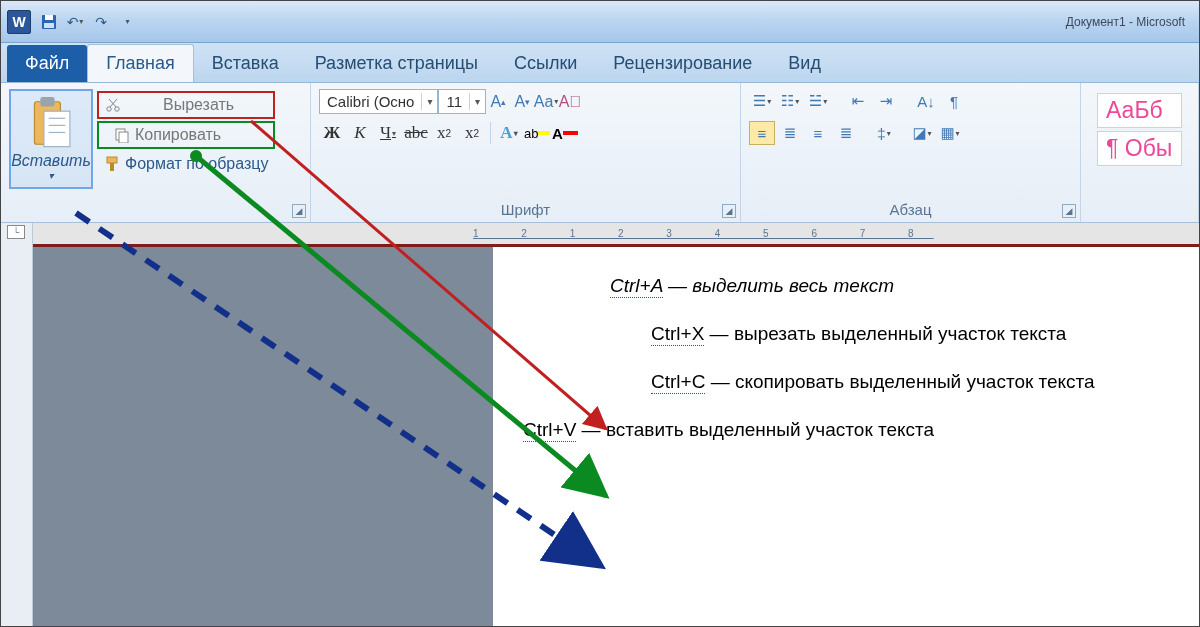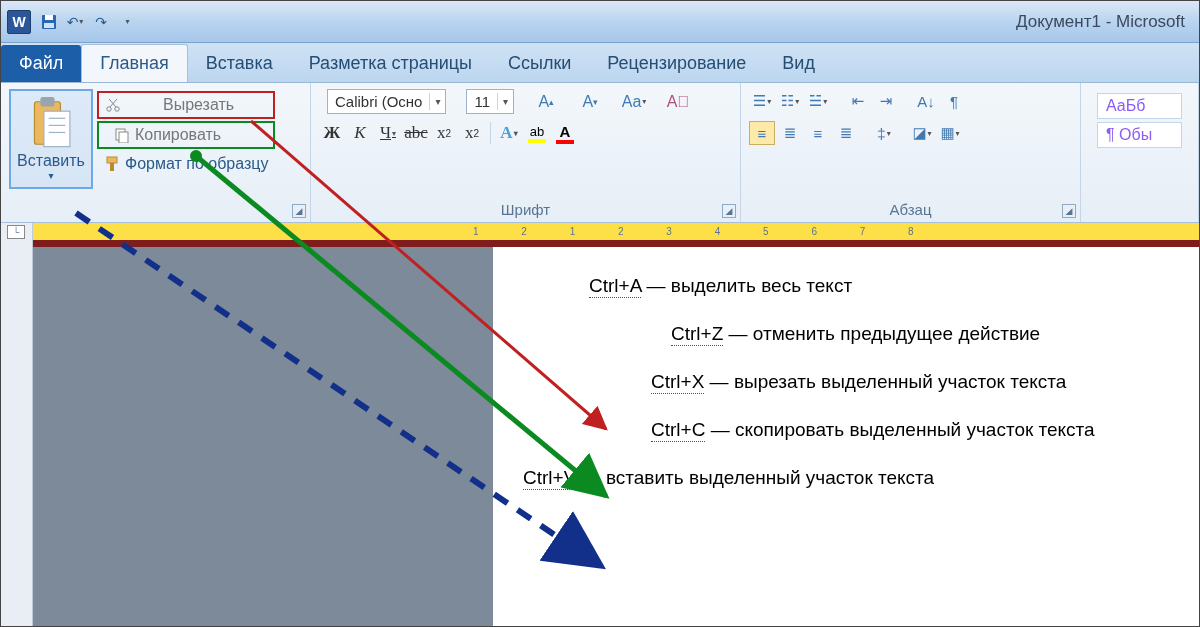--- a/index.html
+++ b/index.html
@@ -2,71 +2,71 @@
 <html><head>
 <meta charset="utf-8">
 <style>
 *{box-sizing:border-box;margin:0;padding:0;font-family:"Segoe UI",Tahoma,sans-serif;}
 body{background:#fff;width:1200px;height:627px;overflow:hidden;position:relative;border:1px solid #444;}
 .titlebar{height:42px;background:linear-gradient(#dbe8f7,#b9d4f0 50%,#a6c7ea);display:flex;align-items:center;padding:0 6px;border-bottom:1px solid #7ba3cc;}
 .wicon{width:24px;height:24px;background:#2b579a;color:#fff;font-weight:bold;font-size:14px;display:flex;align-items:center;justify-content:center;border:1px solid #1e3f6e;border-radius:2px;}
 .qat{display:flex;gap:2px;margin-left:6px;}
 .qatbtn{width:24px;height:24px;display:flex;align-items:center;justify-content:center;border:1px solid transparent;border-radius:2px;font-size:14px;color:#2a5a8a;}
 .qatbtn svg{width:16px;height:16px;}
-.doc-title{margin-left:auto;font-size:17px;color:#3b4a5e;padding-right:8px;}
-.tabs{height:40px;background:linear-gradient(#cfe2f5,#bcd6ef);display:flex;align-items:flex-end;border-bottom:1px solid #98b8d8;}
+.doc-title{margin-left:auto;font-size:12px;color:#3b4a5e;padding-right:8px;}
+.tabs{height:40px;background:linear-gradient(#cfe2f5,#bcd6ef);display:flex;align-items:flex-end;padding-left:6px;border-bottom:1px solid #98b8d8;}
 .tab{padding:8px 18px 8px;font-size:18px;color:#264d73;cursor:pointer;}
 .tab.file{background:#1d5ea8;color:#fff;border-radius:3px 3px 0 0;font-weight:normal;}
 .tab.active{background:#f3f7fb;color:#2a5a8a;border:1px solid #a7bfd8;border-bottom:none;border-radius:3px 3px 0 0;}
 .ribbon{height:140px;background:linear-gradient(#f3f7fb,#e6eef7);border-bottom:1px solid #a7bfd8;display:flex;}
 .group{border-right:1px solid #c3d5e7;padding:6px 8px 2px;display:flex;flex-direction:column;justify-content:space-between;position:relative;}
 .gtitle{font-size:15px;color:#5a7594;text-align:center;padding:2px 0;}
 .glaunch{position:absolute;right:4px;bottom:4px;width:14px;height:14px;border:1px solid #8faac5;font-size:9px;display:flex;align-items:center;justify-content:center;color:#5a7594;}
 
 .clip-wrap{display:flex;gap:4px;}
-.paste{width:84px;height:100px;display:flex;flex-direction:column;align-items:center;justify-content:center;border:1px solid transparent;}
+.paste{width:84px;height:100px;display:flex;flex-direction:column;align-items:center;justify-content:center;border:1px solid transparent;font-style:italic;}
 .paste.highlight{border:2px solid #6fa8e6;background:rgba(180,210,240,.35);}
 .paste .pico{width:48px;height:52px;margin-bottom:3px;}
 .paste .plabel{font-size:16px;color:#2a5a8a;}
 .paste .pdd{font-size:10px;color:#2a5a8a;}
 .clip-side{display:flex;flex-direction:column;gap:2px;padding-top:2px;}
 .sidebtn{display:flex;align-items:center;gap:5px;padding:3px 6px;font-size:16px;color:#777;border:1px solid transparent;white-space:nowrap;}
 .sidebtn.box-red{border:2px solid #c02020;gap:42px;}
 .sidebtn.box-green{border:2px solid #0a8a20;padding-left:15px;}
 .sidebtn svg{flex-shrink:0;}
 
-.font-top{display:flex;gap:20px;align-items:center;margin-bottom:6px;margin-left:8px;}
+.font-top{display:flex;gap:0;align-items:center;margin-bottom:6px;}
 .combo{background:#fff;border:1px solid #9bb3cc;display:flex;align-items:center;font-size:15px;color:#333;}
 .combo .ct{padding:3px 7px;}
 .combo .cdd{width:16px;text-align:center;border-left:1px solid #c3d5e7;font-size:10px;color:#555;padding:3px 2px;}
 .ribico{width:24px;height:24px;display:flex;align-items:center;justify-content:center;font-size:16px;color:#417ab3;}
 .font-bot{display:flex;gap:2px;align-items:center;}
 .font-bot .b{width:26px;height:26px;display:flex;align-items:center;justify-content:center;font-size:17px;color:#333;font-family:"Times New Roman",serif;}
 .font-bot .b.bold{font-weight:bold;}
 .font-bot .b.italic{font-style:italic;}
 .font-bot .b.under{text-decoration:underline;}
 .font-bot .b.strike{text-decoration:line-through;}
 .font-bot .sep{width:1px;height:22px;background:#c3d5e7;margin:0 3px;}
-.colorbtn{display:flex;flex-direction:column;align-items:center;width:26px;}
+.colorbtn{display:flex;flex-direction:row;align-items:center;width:26px;}
 .colorbtn .bar{width:18px;height:4px;}
 
 .para-top,.para-bot{display:flex;gap:2px;align-items:center;}
 .para-top{margin-bottom:8px;}
 .para-top .pic,.para-bot .pic{width:26px;height:24px;display:flex;align-items:center;justify-content:center;font-size:15px;color:#417ab3;position:relative;}
 .para-bot .pic.fill{background:#fde9a8;border:1px solid #c8b060;}
 .dd{font-size:8px;color:#555;margin-left:1px;}
 
 .styles{display:flex;flex-direction:column;gap:3px;padding:4px 8px;}
-.stylebox{border:1px solid #c3d5e7;background:#fff;padding:3px 8px;font-size:16px;color:#8b5cf6;}
+.stylebox{border:1px solid #c3d5e7;background:#fff;padding:3px 8px;font-size:23px;color:#ec4899;}
 
 .workspace{display:flex;height:405px;}
 .vruler{width:32px;background:#e9eef4;border-right:1px solid #bcc9d7;position:relative;font-size:10px;color:#5a7594;padding-top:18px;}
 .vtab{position:absolute;top:2px;left:6px;width:18px;height:14px;border:1px solid #888;background:#fff;font-size:9px;display:flex;align-items:center;justify-content:center;}
 .pagewrap{flex:1;display:flex;flex-direction:column;}
-.hruler{height:24px;background:#fde047;border-bottom:7px solid #7f1d1d;font-size:10px;color:#5a7594;display:flex;align-items:center;padding-left:440px;letter-spacing:20px;white-space:nowrap;overflow:hidden;}
+.hruler{height:24px;background:#e5e5e5;border-bottom:3px solid #7f1d1d;font-size:10px;color:#5a7594;display:flex;align-items:center;padding-left:440px;letter-spacing:20px;white-space:nowrap;overflow:hidden;text-decoration:underline;}
 .docbody{flex:1;display:flex;background:#7d8a99;}
 .graymargin{width:460px;background:#7d8a99;}
 .page{flex:1;background:#fff;padding:28px 20px 20px 30px;position:relative;}
 .line{font-size:19px;color:#000;margin-bottom:26px;white-space:nowrap;}
 .line .k{border-bottom:1px dotted #c02020;padding-bottom:1px;}
 
 .overlay{position:absolute;top:0;left:0;width:1200px;height:627px;pointer-events:none;}
 </style>
 </head>
 <body>
@@ -223,22 +223,21 @@
 
 <div class="workspace">
   <div class="vruler">
     <div class="vtab">└</div>
   </div>
   <div class="pagewrap">
     <div class="hruler">1    2    1    2    3    4    5    6    7    8</div>
     <div class="docbody">
       <div class="graymargin"></div>
       <div class="page">
-        <div class="line" style="margin-left:66px;"><span class="k">Ctrl+A</span><span> — выделить весь текст</span></div>
-        <div class="line" style="margin-left:148px;"><span class="k">Ctrl+Z</span><span> — отменить предыдущее действие</span></div>
+        <div class="line" style="margin-left:87px;font-style:italic;"><span class="k">Ctrl+A</span><span> — выделить весь текст</span></div>
         <div class="line" style="margin-left:128px;"><span class="k">Ctrl+X</span><span> — вырезать выделенный участок текста</span></div>
         <div class="line" style="margin-left:128px;"><span class="k">Ctrl+C</span><span> — скопировать выделенный участок текста</span></div>
         <div class="line" style=""><span class="k">Ctrl+V</span><span> — вставить выделенный участок текста</span></div>
       </div>
     </div>
   </div>
 </div>
 
 <svg class="overlay" viewBox="0 0 1200 627">
   <defs>

